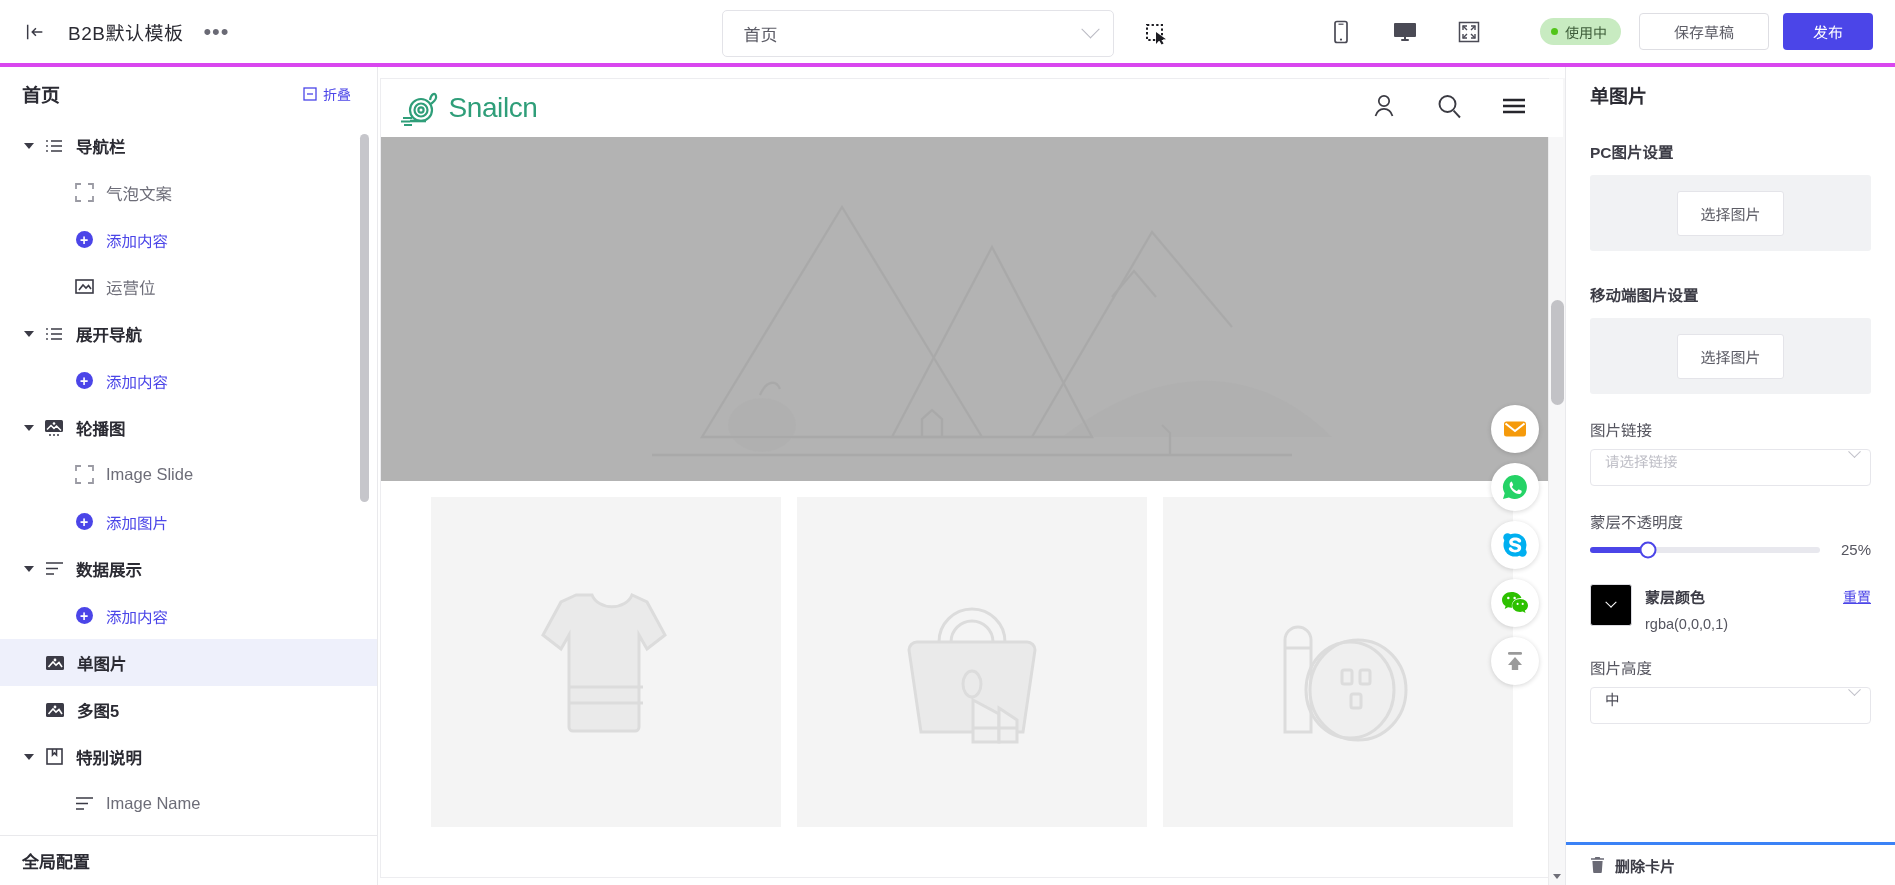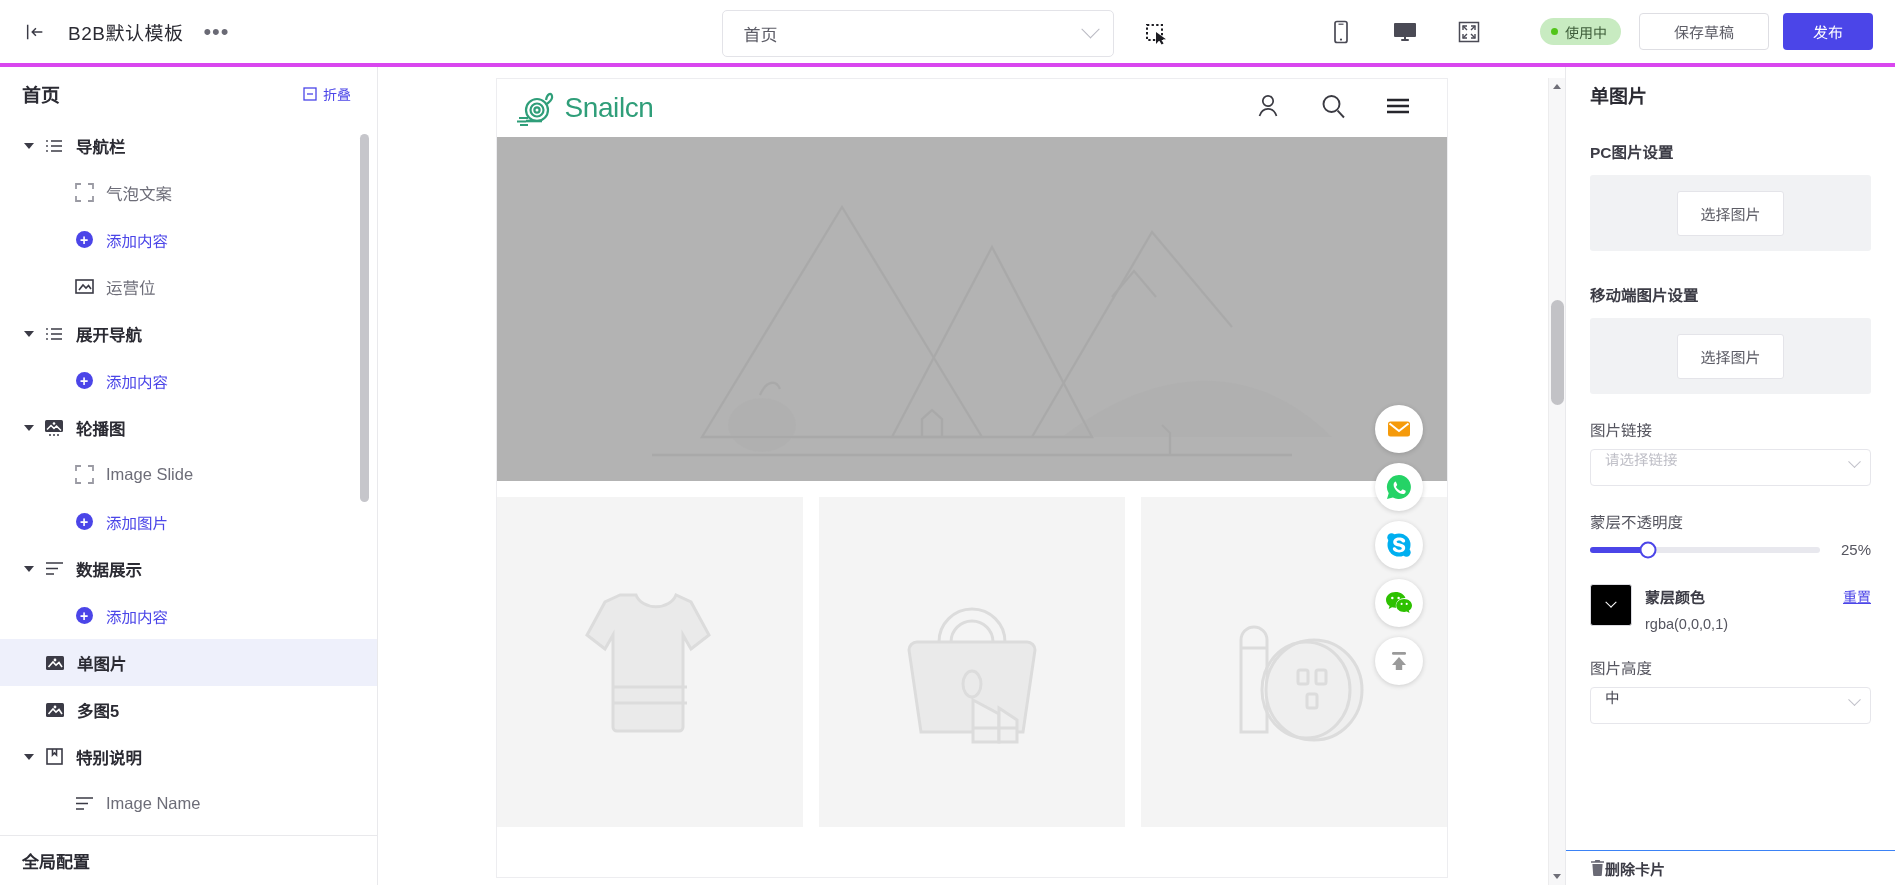--- a/index.html
+++ b/index.html
@@ -144,21 +144,21 @@
     background: #c6c6cb; border-radius: 5px;
   }
 
   
   .canvas-area {
     flex: 1; background: #fff; position: relative; overflow: hidden;
     display: flex; justify-content: center; align-items: flex-start;
     padding-top: 11px;
   }
   .frame {
-    width: 952px; height: 800px; position: relative;
+    width: 1184px; height: 800px; position: relative;
     background: #fff; overflow: hidden;
     border: 1px solid #ededf0;
   }
   .site-header {
     height: 58px; background: #fff; display: flex; align-items: center;
     padding: 0 34px 0 16px; position: relative; z-index: 5;
   }
   .logo { display: flex; align-items: center; gap: 4px; }
   .logo-text { font-size: 28px; color: #2f9e79; font-family: "Liberation Sans", sans-serif; letter-spacing: -.4px; }
   .site-nav-icons { margin-left: auto; display: flex; align-items: center; gap: 35px; }
@@ -228,21 +228,21 @@
     background: #f1f2f4; height: 76px; border-radius: 3px;
     display: flex; align-items: center; justify-content: center;
   }
   .pick-btn {
     background: #fff; border: 1px solid #e4e4e9; border-radius: 3px;
     font-size: 15px; color: #5d5d66; padding: 11px 22px; cursor: pointer; font-family: inherit;
   }
   .insp-label { font-size: 15.5px; color: #55555f; margin: 24px 0 9px 0; }
   .insp-select {
     height: 37px; border: 1px solid #e6e6eb; border-radius: 4px;
-    display: flex; align-items: flex-end; justify-content: space-between; padding: 0 11px 16px 14px;
+    display: flex; align-items: flex-start; justify-content: space-between; padding: 0 11px 8px 14px;
     cursor: pointer;
   }
   .insp-select .ph { font-size: 14.5px; color: #bfbfc7; }
   .insp-select .val { font-size: 14.5px; color: #4a4a55; }
   .chev-sm { width: 9px; height: 9px; border-right: 1.5px solid #c2c2ca; border-bottom: 1.5px solid #c2c2ca; transform: rotate(45deg) translate(-2px,-2px); }
 
   .slider-row { display: flex; align-items: center; gap: 13px; margin-top: 8px; }
   .slider { flex: 1; height: 6px; background: #e8e8ee; border-radius: 3px; position: relative; cursor: pointer; }
   .slider-fill { position: absolute; left: 0; top: 0; bottom: 0; width: 25%; background: #4b45e8; border-radius: 3px; }
   .slider-knob {
@@ -256,22 +256,22 @@
     width: 42px; height: 42px; background: #000; border: 1px solid #dcdce2; border-radius: 3px;
     display: flex; align-items: center; justify-content: center; cursor: pointer; flex: none;
   }
   .swatch .chev-w { width: 8px; height: 8px; border-right: 1.4px solid #fff; border-bottom: 1.4px solid #fff; transform: rotate(45deg) translate(-2px,-2px); }
   .color-meta { flex: 1; padding-top: 2px; }
   .color-name { font-size: 15px; font-weight: bold; color: #3c3c46; }
   .color-val { font-size: 14.5px; color: #55555f; margin-top: 9px; }
   .reset-link { font-size: 14px; color: #4b45e8; text-decoration: underline; cursor: pointer; padding-top: 2px; }
 
   .insp-footer {
-    border-top: 1px solid #3b82f6;
-    height: 35px; display: flex; align-items: center; 
+    border-top: 3px solid #3b82f6;
+    height: 43px; display: flex; align-items: center; gap: 10px;
     padding-left: 24px; cursor: pointer;
   }
   .insp-footer span { font-size: 15px; font-weight: bold; color: #3c3c46; }
 </style>
 </head>
 <body>
 
 <div id="app">
 
   <div class="topbar">

